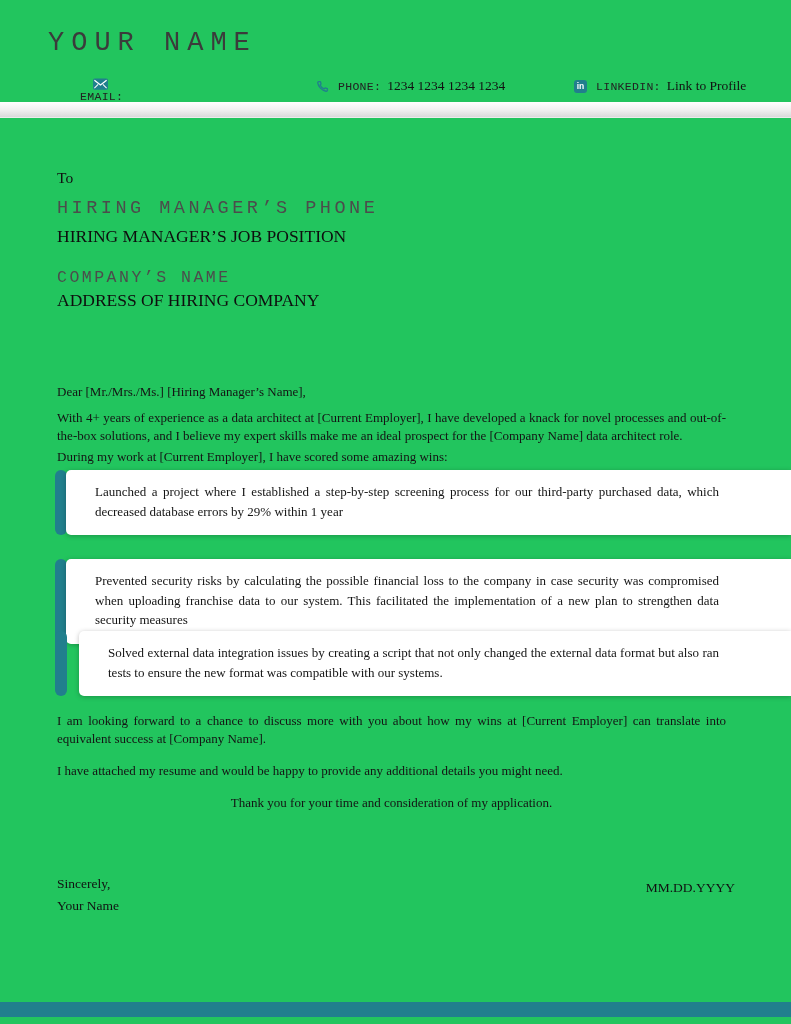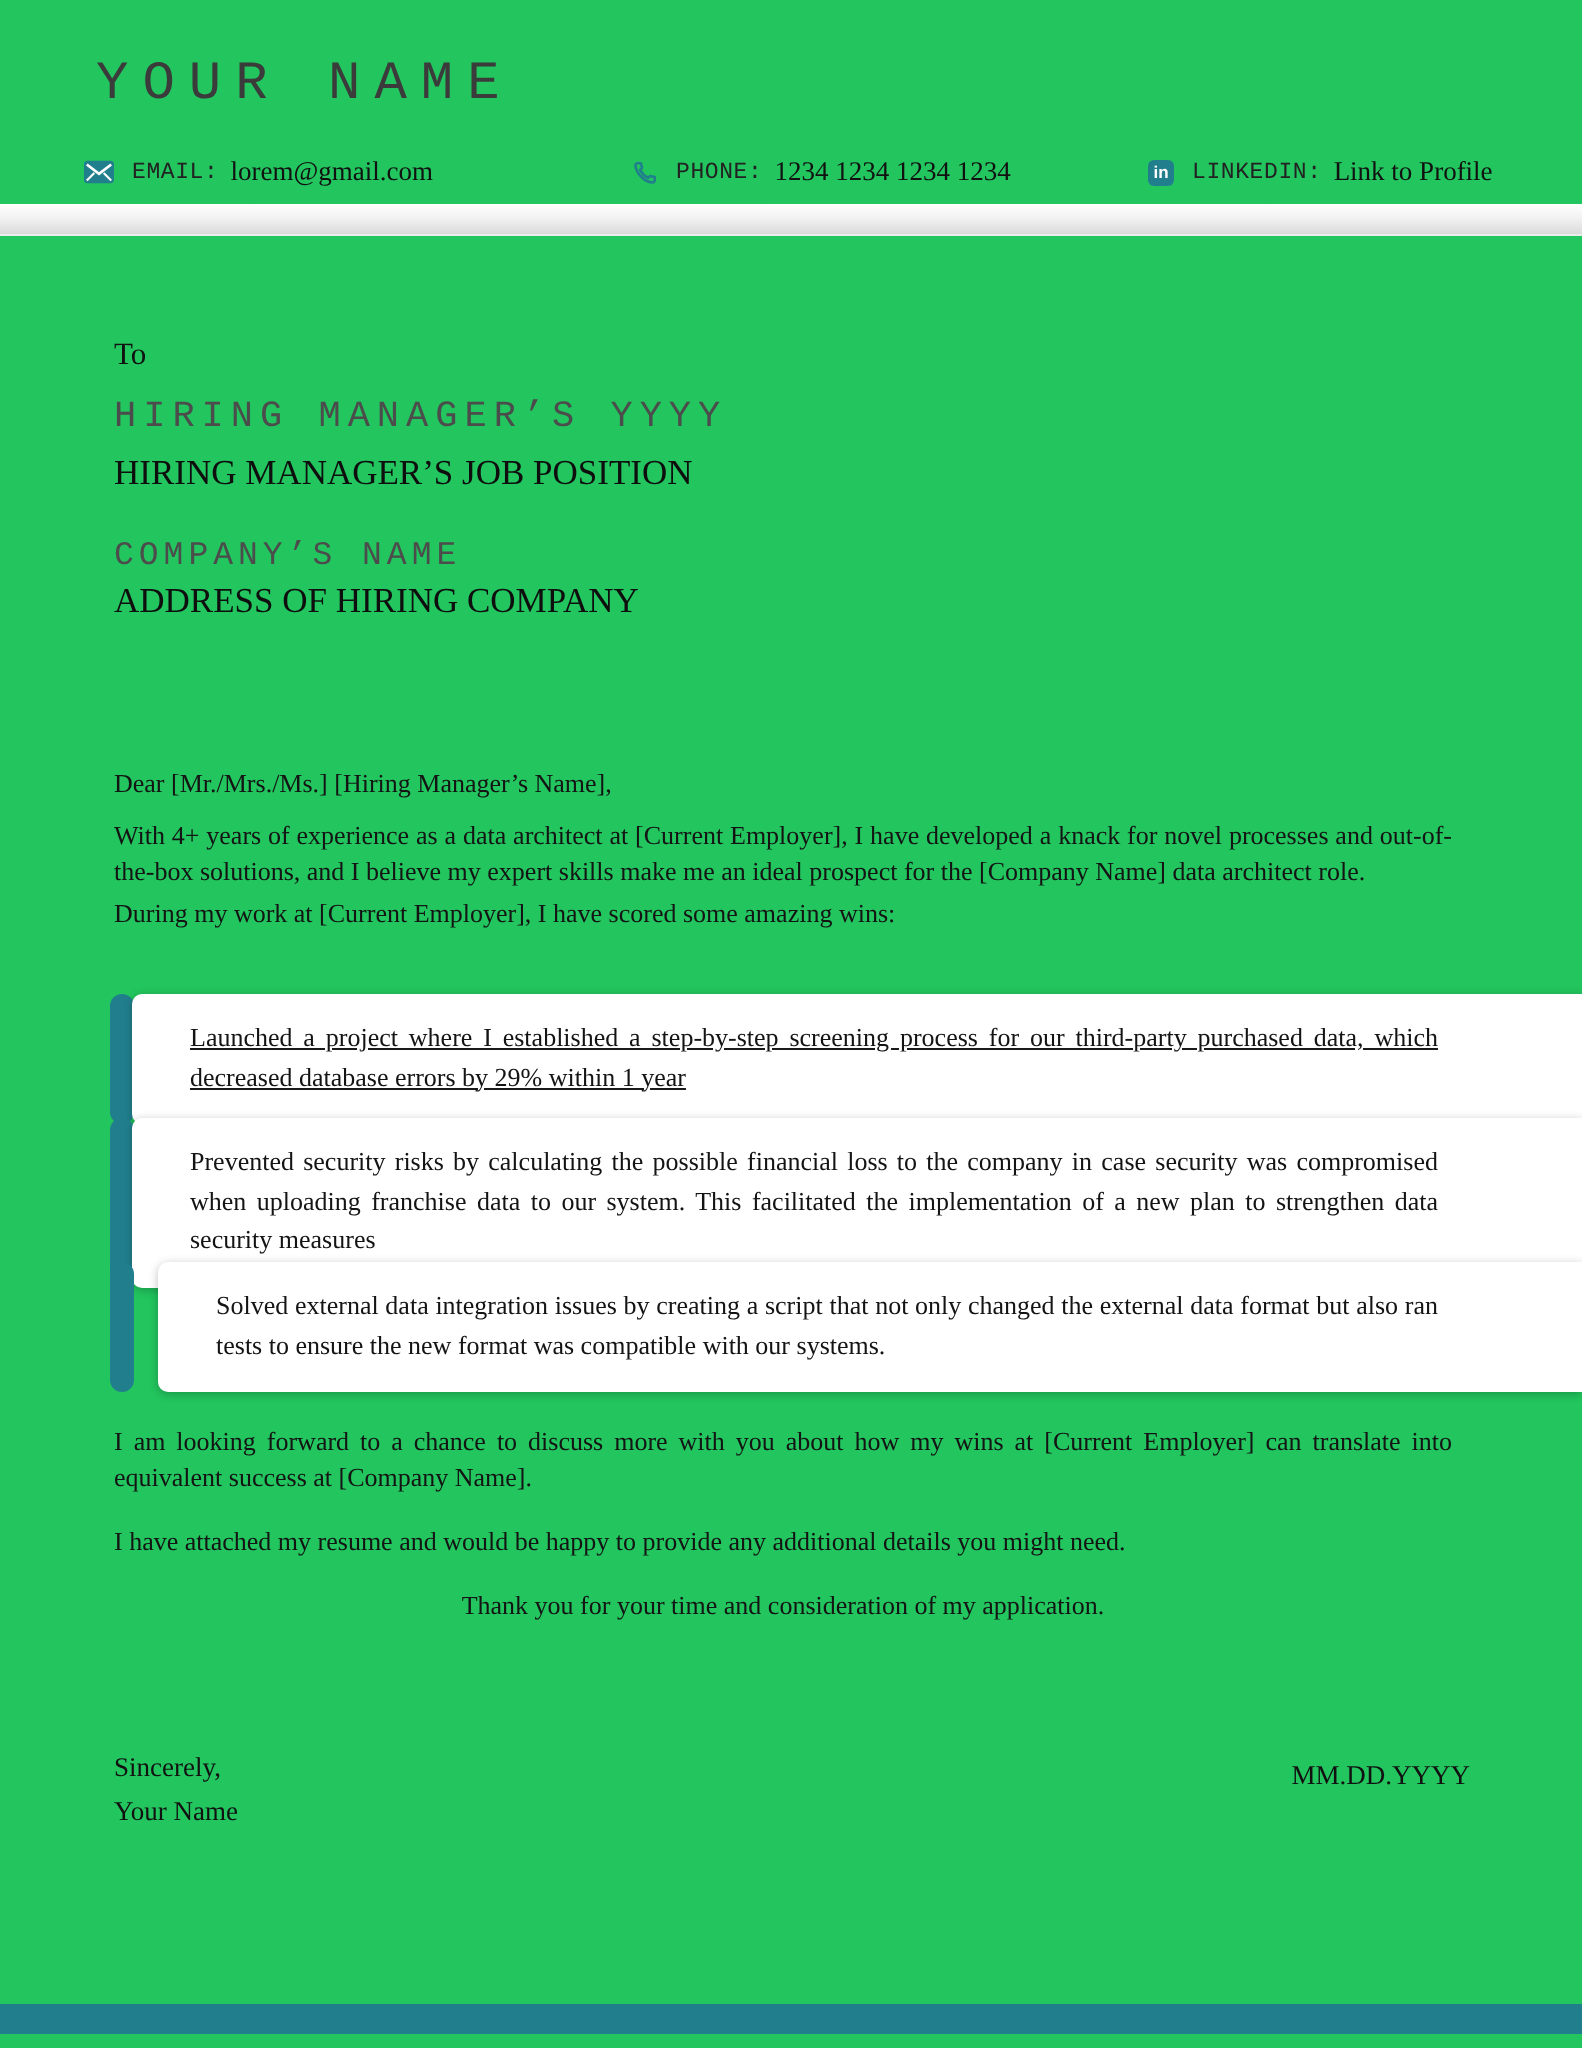--- a/index.html
+++ b/index.html
@@ -13,21 +13,21 @@
     color:#1a1a1a;
   }
   
   .name-title{
     position:absolute;left:48px;top:28px;
     font-family:"Liberation Mono", monospace;
     font-size:27px;letter-spacing:7px;color:#3b3b3b;
     white-space:nowrap;
   }
   .contact-group{position:absolute;top:78px;display:flex;align-items:center;white-space:nowrap;}
-  .contact-email{left:42px;}
+  .contact-email{left:54px;flex-direction:column;}
   .contact-phone{left:316px;}
   .contact-linkedin{left:574px;}
   .contact-icon{display:inline-flex;align-items:center;justify-content:center;margin-right:9px;}
   .li-badge{
     width:13px;height:13px;border-radius:3px;background:var(--accent);
     color:#fff;font-family:"Liberation Sans", sans-serif;font-weight:bold;
     font-size:8.5px;display:flex;align-items:center;justify-content:center;
   }
   .contact-label{
     font-family:"Liberation Mono", monospace;
@@ -60,21 +60,21 @@
     text-align:justify;
   }
   .salutation{top:383px;text-align:left;}
   .intro{top:409px;}
   .wins-lead{top:448px;text-align:left;}
   .closing-1{top:712px;}
   .closing-2{top:762px;text-align:left;}
   .closing-3{top:794px;text-align:center;}
   
   .card{position:absolute;left:55px;right:0;}
-  .card-1{top:497px;text-decoration:underline;}
+  .card-1{top:470px;}
   .card-2{top:559px;}
   .card-3{top:631px;padding-left:13px;}
   .card-bar{
     position:absolute;left:0;top:0;bottom:0;width:12px;
     background:var(--accent);border-radius:6px;
   }
   .card-body{
     position:relative;margin-left:11px;
     background:#ffffff;
     border-radius:5px 0 0 5px;
@@ -126,21 +126,21 @@
     <span class="contact-icon">
       <span class="li-badge">in</span>
     </span>
     <span class="contact-label">LINKEDIN:</span>
     <span class="contact-value">Link to Profile</span>
   </div>
 
   <div class="header-divider"></div>
 
   <div class="to-label">To</div>
-  <div class="manager-name">HIRING MANAGER’S YYYY</div>
+  <div class="manager-name">HIRING MANAGER’S PHONE</div>
   <div class="manager-position">HIRING MANAGER’S JOB POSITION</div>
   <div class="company-name">COMPANY’S NAME</div>
   <div class="company-address">ADDRESS OF HIRING COMPANY</div>
 
   <div class="para salutation">Dear [Mr./Mrs./Ms.] [Hiring Manager’s Name],</div>
   <div class="para intro">With 4+ years of experience as a data architect at [Current Employer], I have developed a knack for novel processes and out-of-the-box solutions, and I believe my expert skills make me an ideal prospect for the [Company Name] data architect role.</div>
   <div class="para wins-lead">During my work at [Current Employer], I have scored some amazing wins:</div>
 
   <div class="card card-1">
     <div class="card-bar"></div>

